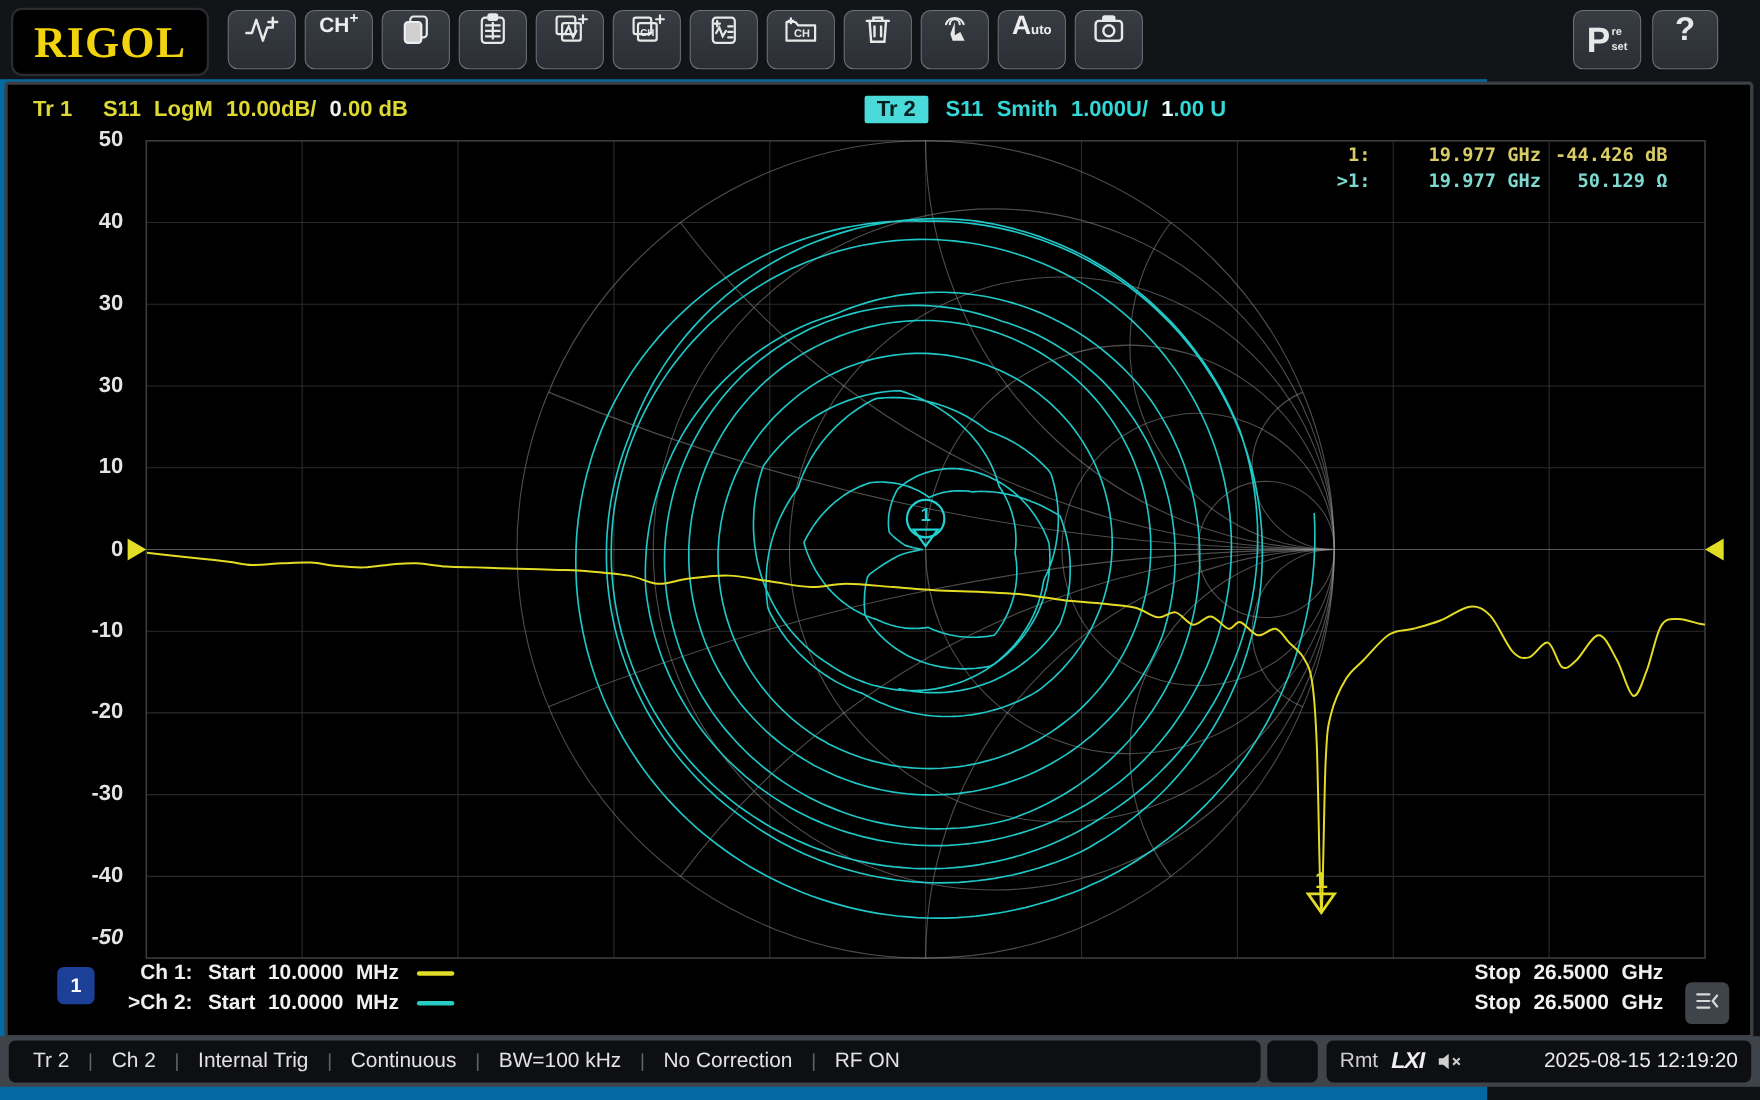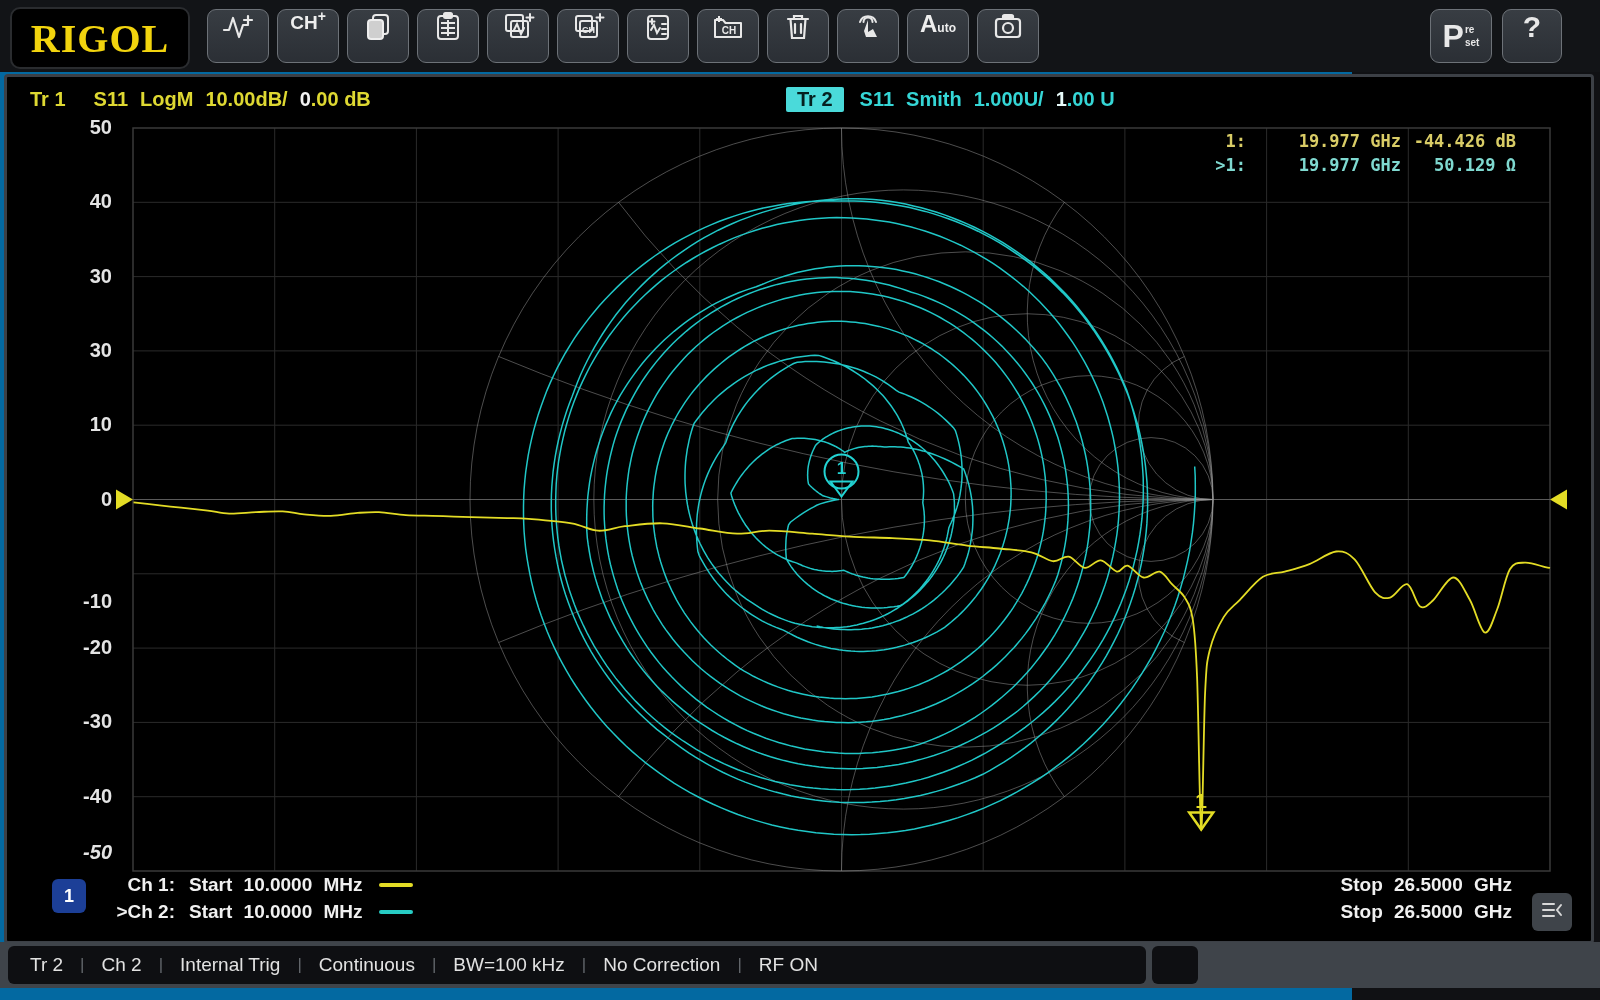--- a/index.html
+++ b/index.html
@@ -293,21 +293,21 @@
       </div>
     </div>
 
   <div id="ylabels">
       <div class="ylab" style="top: 116px;">50</div>
       <div class="ylab" style="top: 190.3px;">40</div>
       <div class="ylab" style="top: 264.6px;">30</div>
       <div class="ylab" style="top: 338.9px;">30</div>
       <div class="ylab" style="top: 413.2px;">10</div>
       <div class="ylab" style="top: 487.5px;">0</div>
-      <div class="ylab" style="top: 561.8px; margin-top: 28px;">-10</div>
+      <div class="ylab" style="top: 561.8px;">-10</div>
       <div class="ylab" style="top: 636.1px;">-20</div>
       <div class="ylab" style="top: 710.4px;">-30</div>
       <div class="ylab" style="top: 784.7px;">-40</div>
       <div class="ylab" style="top: 841px; font-style: italic;">-50</div>
     </div>
 
   <div class="chrow" style="top:872px">
     <span class="lab">Ch 1:</span>
     <span class="start">Start 10.0000 MHz</span>
     <span class="cline" id="cline1" style="background: rgb(227, 220, 37);"></span>
@@ -341,15 +341,28 @@
         <span class="sep">|</span>
         <span class="item">Continuous</span>
         <span class="sep">|</span>
         <span class="item">BW=100 kHz</span>
         <span class="sep">|</span>
         <span class="item">No Correction</span>
         <span class="sep">|</span>
         <span class="item">RF ON</span>
       </div>
     <div class="pill" id="stmini"></div>
+    <div class="pill" id="stright">
+      <span class="rmt">Rmt</span>
+      <span class="lxi">LXI</span>
+      <span style="display:flex;align-items:center;">
+        <svg width="26" height="22" viewBox="0 0 26 22">
+            <g stroke="#cfcfcf" stroke-width="1.8" fill="none">
+              <path d="M3 8 h4 l5-4 v14 l-5-4 H3 z" fill="#cfcfcf" stroke="none"></path>
+              <path d="M16 8 l6 6 M22 8 l-6 6"></path>
+            </g>
+          </svg>
+      </span>
+      <span class="dt">2025-08-15 12:19:20</span>
+    </div>
   </div>
 
 </div>
 
 </body></html>

